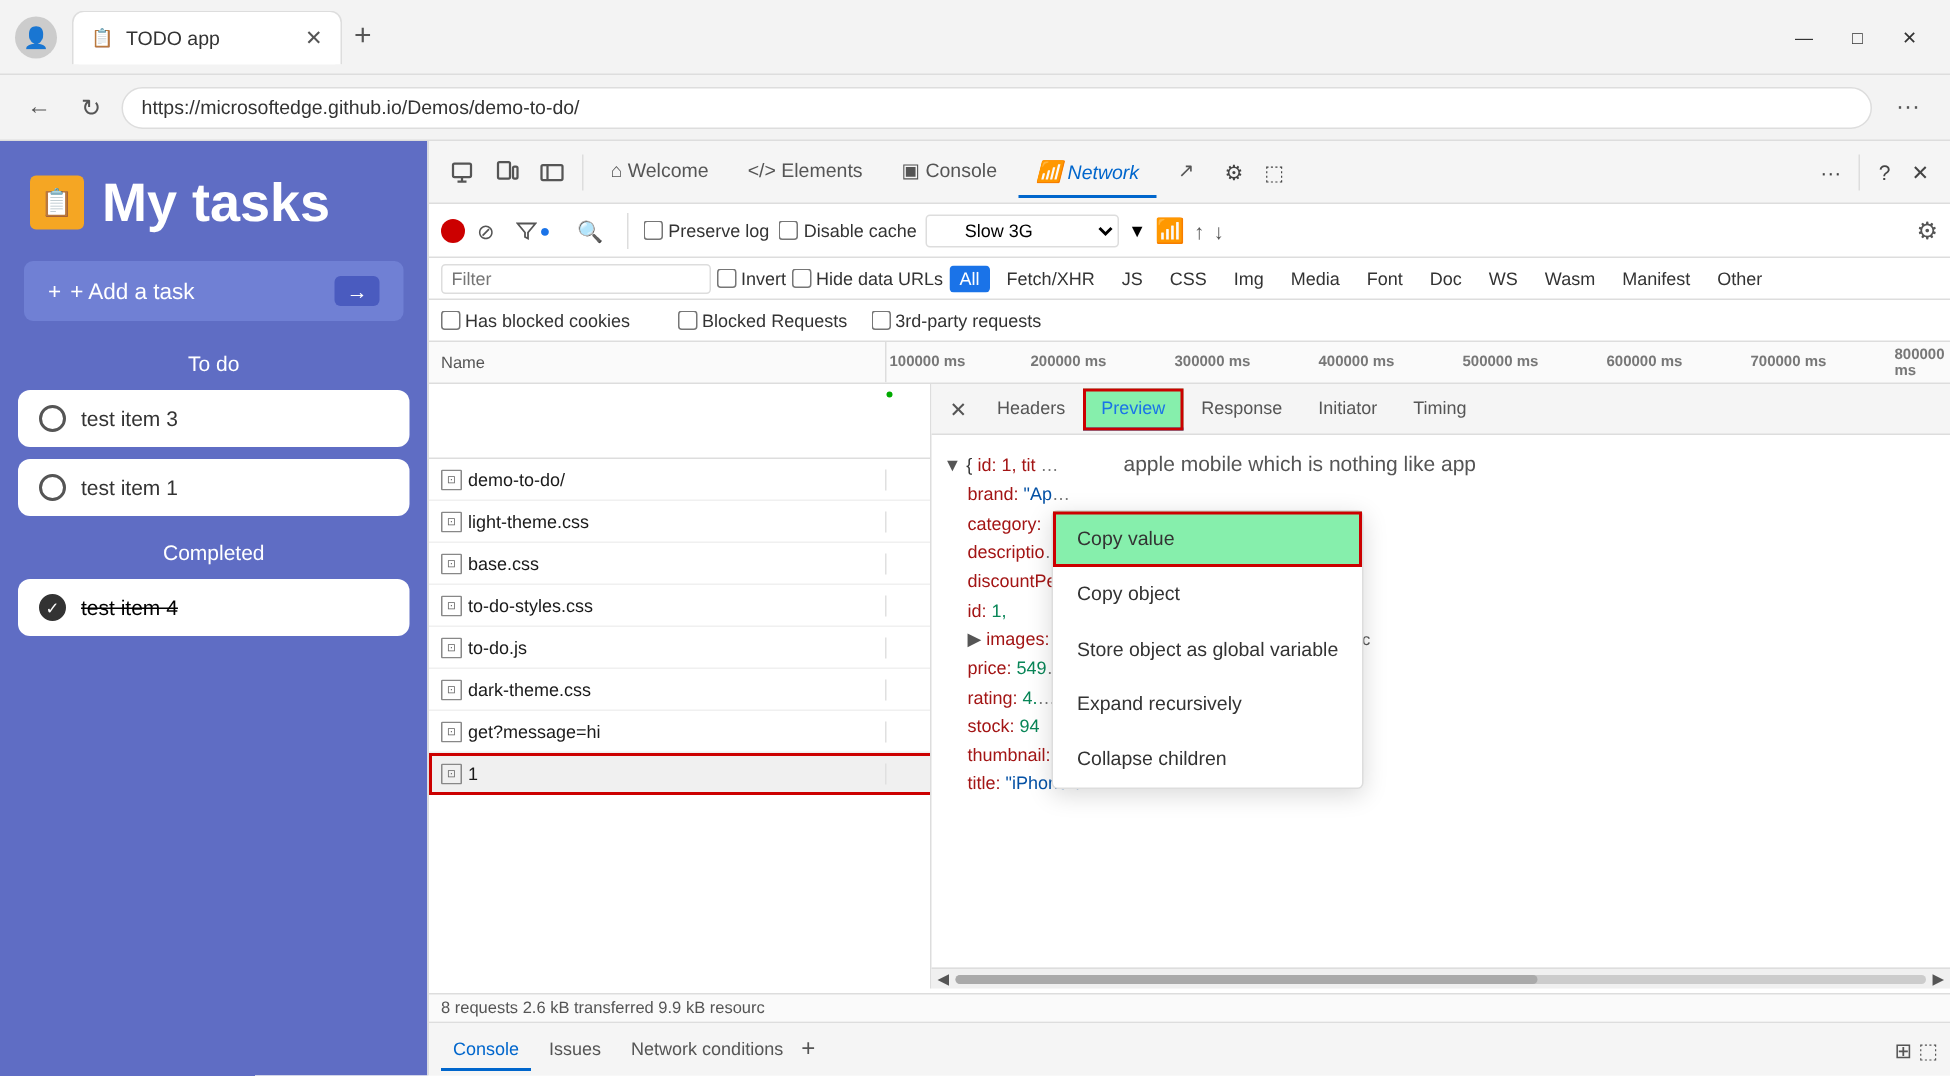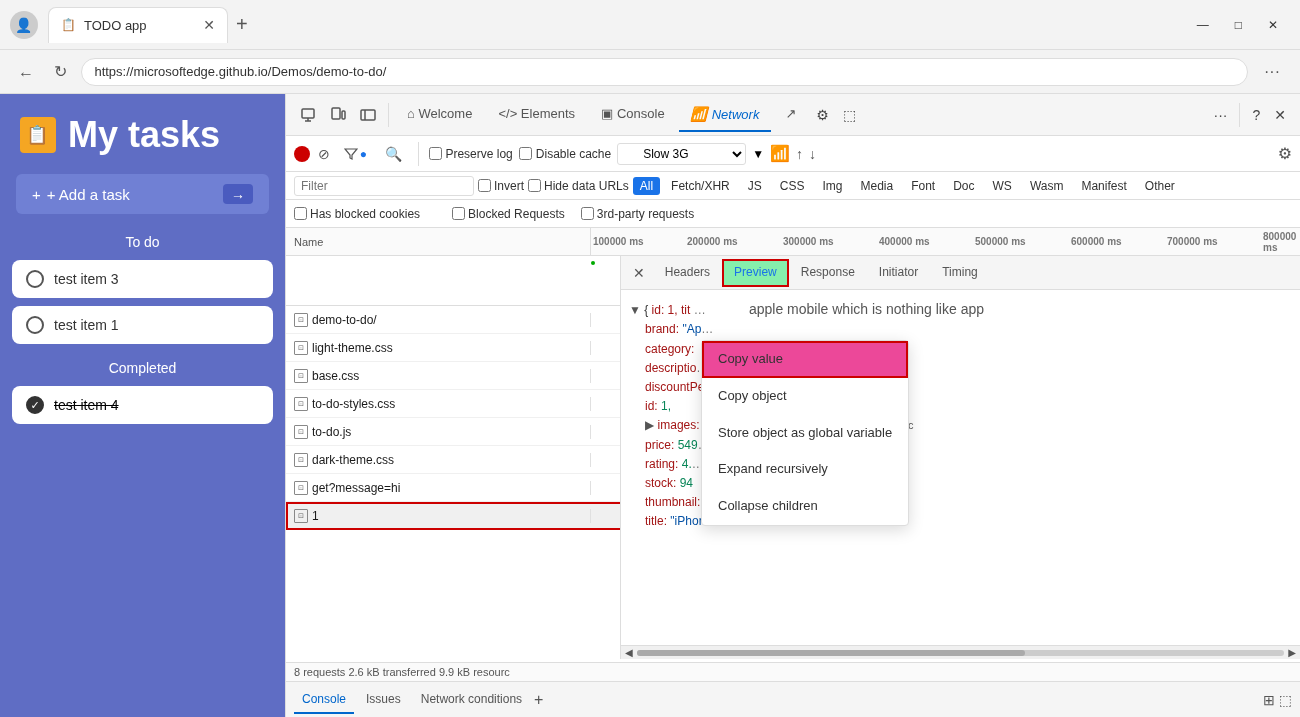--- a/index.html
+++ b/index.html
@@ -294,21 +294,21 @@
       box-shadow: 0 4px 16px rgba(0,0,0,0.15);
       border-radius: 4px;
       z-index: 100;
       min-width: 200px;
     }
     .context-menu-item {
       padding: 8px 16px; font-size: 13px; color: #333;
       cursor: pointer; white-space: nowrap;
     }
     .context-menu-item.highlighted {
-      background: #ec4899;
+      background: #86efac;
       outline: 2px solid #c00;
       outline-offset: -2px;
     }
 
     
     .devtools-bottom {
       border-top: 1px solid #ddd;
       height: 36px; display: flex; align-items: center;
       padding: 0 8px; gap: 4px; background: #f5f5f5;
     }

